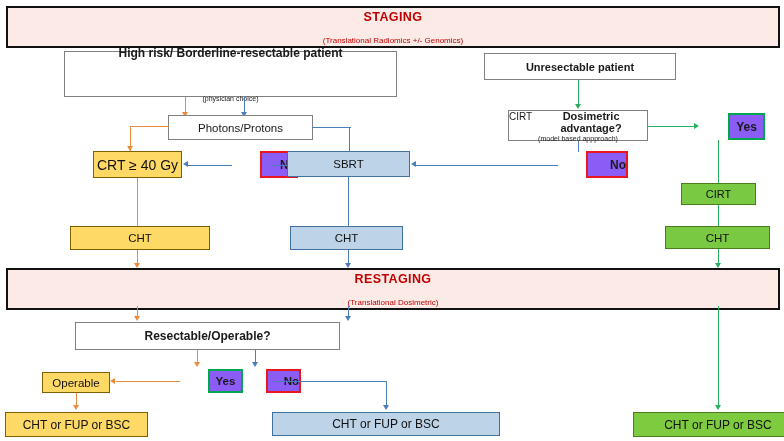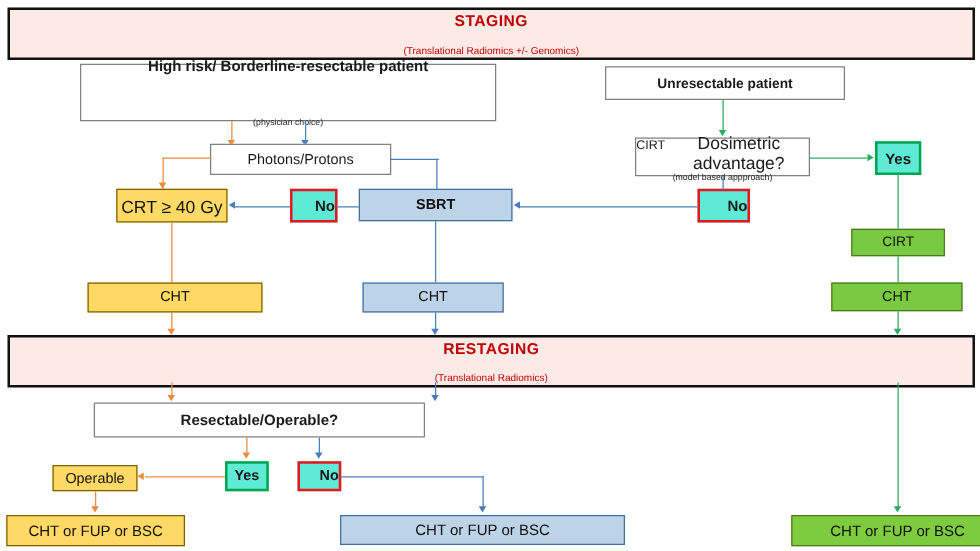--- a/index.html
+++ b/index.html
@@ -17,28 +17,28 @@
   
   .node{position:absolute;box-sizing:border-box;display:flex;
         flex-direction:column;align-items:center;justify-content:center;
         text-align:center;font-weight:bold;}
   .n-white{background:#ffffff;border:1.5px solid #808080;}
   .n-yellow{background:#ffd966;border:1.5px solid #7f6000;}
   .n-blue{background:#bdd3e8;border:1.5px solid #41719c;}
   .n-green{background:#7ac943;border:1.5px solid #4d7a20;}
   .n-green2{background:#7ecb3f;border:1.5px solid #4d7a20;}
 
-  .dec{position:absolute;box-sizing:border-box;background:#5eead4;
+  .dec{position:absolute;box-sizing:border-box;background:#8b5cf6;
        display:flex;align-items:center;justify-content:center;
-       font-weight:bold;font-size:12px;}
+       font-weight:bold;font-size:12px;margin-left:28px;}
   .d-yes{border:2.5px solid #00a64f;}
   .d-no{border:2.5px solid #e8171f;justify-content:flex-end;}
 
   .sub{font-weight:normal;font-size:7px;margin-top:3px;color:#222;}
-  .inline-sub{font-weight:normal;font-size:14px;}
+  .inline-sub{font-weight:bold;font-size:11px;}
 
   
   .ln{position:absolute;}
   .v{width:0;border-left-width:1.6px;border-left-style:solid;}
   .h{height:0;border-top-width:1.6px;border-top-style:solid;}
   .c-or{border-color:#ed8b3c;}
   .c-bl{border-color:#4a7ebb;}
   .c-gr{border-color:#27ae60;}
 
   .arr{position:absolute;width:0;height:0;}
@@ -104,21 +104,21 @@
 
   <div class="dec d-no" style="left:232px;top:151px;width:38px;height:27px;">
     <span>No</span>
   </div>
 
   <div class="ln h c-bl" style="left:270px;top:164.5px;width:17px;"></div>
 
   <div class="ln h c-bl" style="left:188px;top:164.5px;width:44px;"></div>
   <div class="arr arr-l al-bl" style="left:183px;top:161px;"></div>
 
-  <div class="node n-blue" style="left:287px;top:151px;width:123px;height:26px;font-size:11.5px;font-weight:bold;color:#111;">
+  <div class="node n-blue" style="left:287px;top:151px;width:123px;height:26px;font-size:11.5px;font-weight:normal;color:#111;">
     <div>SBRT</div>
   </div>
 
   <div class="dec d-no" style="left:558px;top:151px;width:42px;height:27px;">
     <span>No</span>
   </div>
 
   <div class="ln v c-bl" style="left:578px;top:141px;height:11px;"></div>
 
   <div class="ln h c-bl" style="left:416px;top:164.5px;width:142px;"></div>
@@ -157,21 +157,21 @@
 
   <div class="ln v c-or" style="left:137px;top:250px;height:14px;"></div>
   <div class="arr arr-d ad-or" style="left:133.5px;top:263px;"></div>
   <div class="ln v c-bl" style="left:348px;top:250px;height:14px;"></div>
   <div class="arr arr-d ad-bl" style="left:344.5px;top:263px;"></div>
   <div class="ln v c-gr" style="left:718px;top:249px;height:15px;"></div>
   <div class="arr arr-d ad-gr" style="left:714.5px;top:263px;"></div>
 
   <div class="banner" style="left:6px;top:268px;width:770px;height:38px;">
     <div class="b-title">RESTAGING</div>
-    <div class="b-sub">(Translational Radiomics)</div>
+    <div class="b-sub">(Translational Dosimetric)</div>
   </div>
 
   <div class="ln v c-or" style="left:137px;top:306px;height:11px;"></div>
   <div class="arr arr-d ad-or" style="left:133.5px;top:316px;"></div>
   <div class="ln v c-bl" style="left:348px;top:306px;height:11px;"></div>
   <div class="arr arr-d ad-bl" style="left:344.5px;top:316px;"></div>
 
   <div class="ln v c-gr" style="left:718px;top:306px;height:100px;"></div>
   <div class="arr arr-d ad-gr" style="left:714.5px;top:405px;"></div>
 

